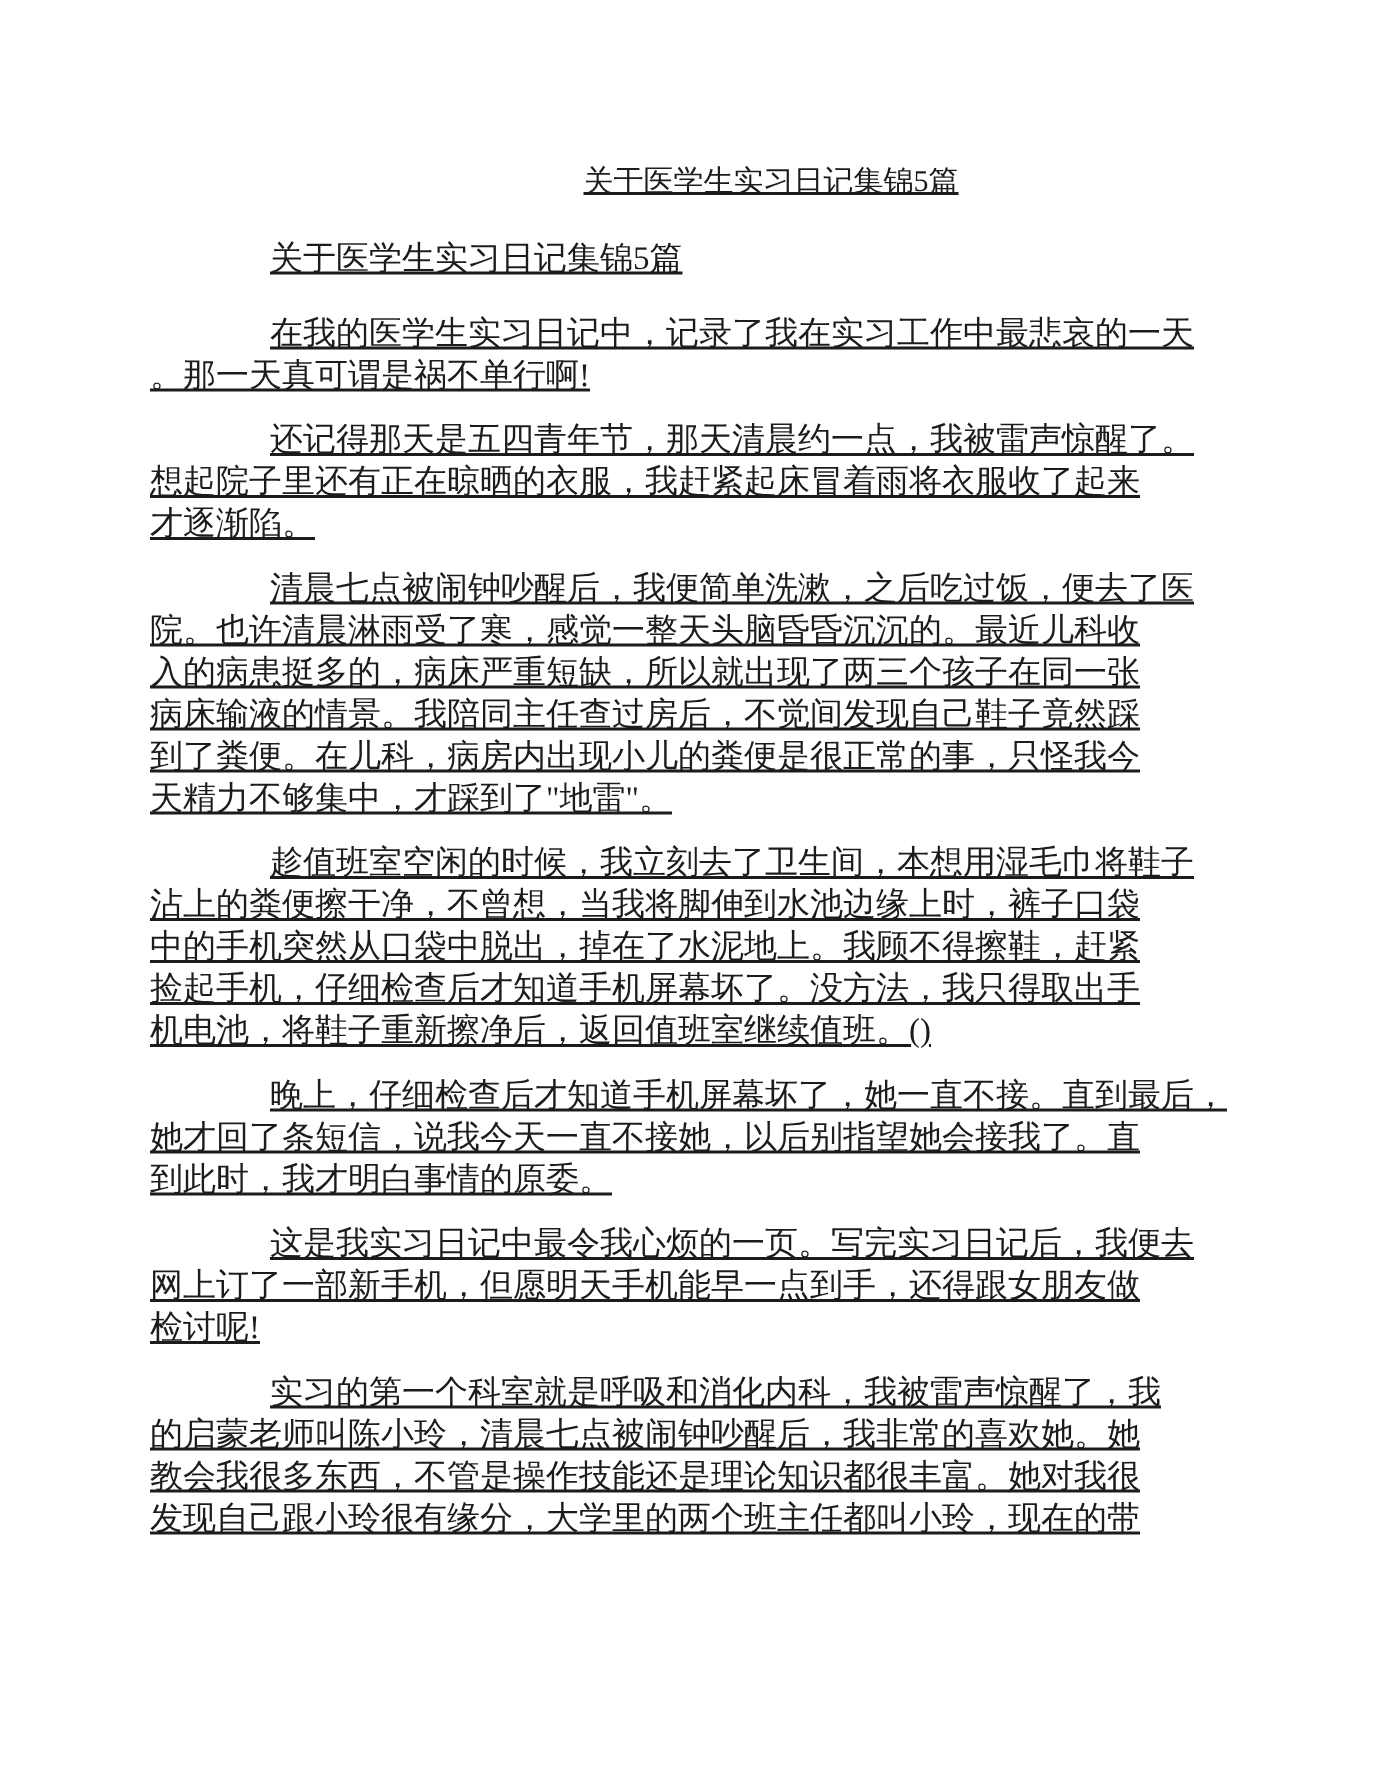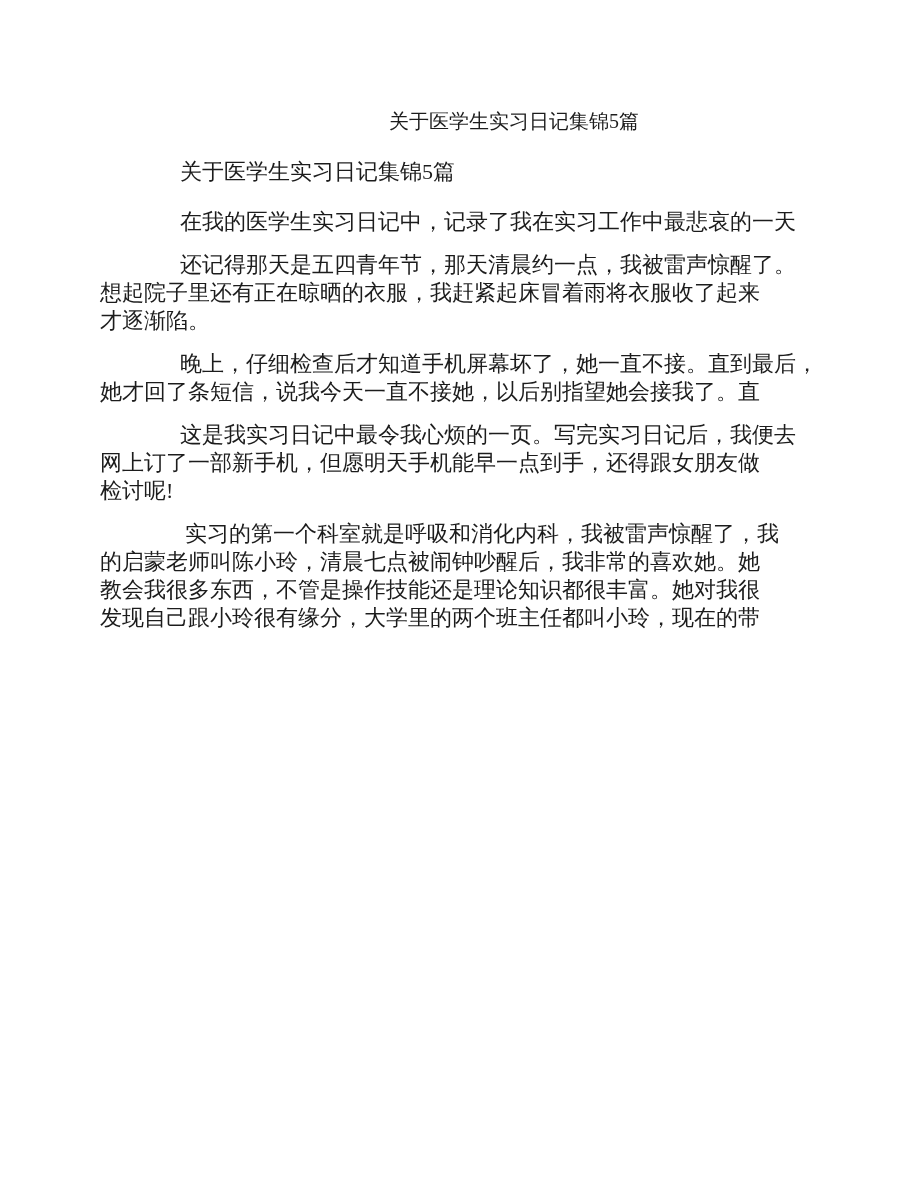--- a/index.html
+++ b/index.html
@@ -10,20 +10,21 @@
     overflow: hidden;
     font-family: "Liberation Serif", "DejaVu Serif", serif;
   }
   .page {
     position: relative;
     width: 920px;
     height: 1191px;
     box-sizing: border-box;
     padding: 108px 100px 0 100px;
     background: #ffffff;
+    text-decoration: underline;
   }
   .content {
     width: 684px;
   }
   .doc-title {
     font-size: 20px;
     line-height: 26px;
     height: 26px;
     text-align: center;
     
@@ -44,42 +45,58 @@
   }
   .line {
     font-size: 22px;
     line-height: 28px;
     height: 28px;
     white-space: pre;
     letter-spacing: 0;
   }
   .line.indent {
     padding-left: 80px;
-    text-align: center;
   }
 </style>
 </head>
 <body>
 
 <div class="page" style="background: rgb(255, 255, 255); color: rgb(28, 28, 28);">
   <div class="content">
     <div class="doc-title">关于医学生实习日记集锦5篇</div>
     <div class="doc-subtitle">关于医学生实习日记集锦5篇</div>
     <div>
         <div class="para">
           <div class="line indent">在我的医学生实习日记中，记录了我在实习工作中最悲哀的一天</div>
+          <div class="line">。那一天真可谓是祸不单行啊!</div>
         </div>
         <div class="para">
           <div class="line indent">还记得那天是五四青年节，那天清晨约一点，我被雷声惊醒了。</div>
           <div class="line">想起院子里还有正在晾晒的衣服，我赶紧起床冒着雨将衣服收了起来</div>
           <div class="line">才逐渐陷。</div>
         </div>
         <div class="para">
+          <div class="line indent">清晨七点被闹钟吵醒后，我便简单洗漱，之后吃过饭，便去了医</div>
+          <div class="line">院。也许清晨淋雨受了寒，感觉一整天头脑昏昏沉沉的。最近儿科收</div>
+          <div class="line">入的病患挺多的，病床严重短缺，所以就出现了两三个孩子在同一张</div>
+          <div class="line">病床输液的情景。我陪同主任查过房后，不觉间发现自己鞋子竟然踩</div>
+          <div class="line">到了粪便。在儿科，病房内出现小儿的粪便是很正常的事，只怪我今</div>
+          <div class="line">天精力不够集中，才踩到了"地雷"。</div>
+        </div>
+        <div class="para">
+          <div class="line indent">趁值班室空闲的时候，我立刻去了卫生间，本想用湿毛巾将鞋子</div>
+          <div class="line">沾上的粪便擦干净，不曾想，当我将脚伸到水池边缘上时，裤子口袋</div>
+          <div class="line">中的手机突然从口袋中脱出，掉在了水泥地上。我顾不得擦鞋，赶紧</div>
+          <div class="line">捡起手机，仔细检查后才知道手机屏幕坏了。没方法，我只得取出手</div>
+          <div class="line">机电池，将鞋子重新擦净后，返回值班室继续值班。()</div>
+        </div>
+        <div class="para">
           <div class="line indent">晚上，仔细检查后才知道手机屏幕坏了，她一直不接。直到最后，</div>
           <div class="line">她才回了条短信，说我今天一直不接她，以后别指望她会接我了。直</div>
+          <div class="line">到此时，我才明白事情的原委。</div>
         </div>
         <div class="para">
           <div class="line indent">这是我实习日记中最令我心烦的一页。写完实习日记后，我便去</div>
           <div class="line">网上订了一部新手机，但愿明天手机能早一点到手，还得跟女朋友做</div>
           <div class="line">检讨呢!</div>
         </div>
         <div class="para">
           <div class="line indent">实习的第一个科室就是呼吸和消化内科，我被雷声惊醒了，我</div>
           <div class="line">的启蒙老师叫陈小玲，清晨七点被闹钟吵醒后，我非常的喜欢她。她</div>
           <div class="line">教会我很多东西，不管是操作技能还是理论知识都很丰富。她对我很</div>

